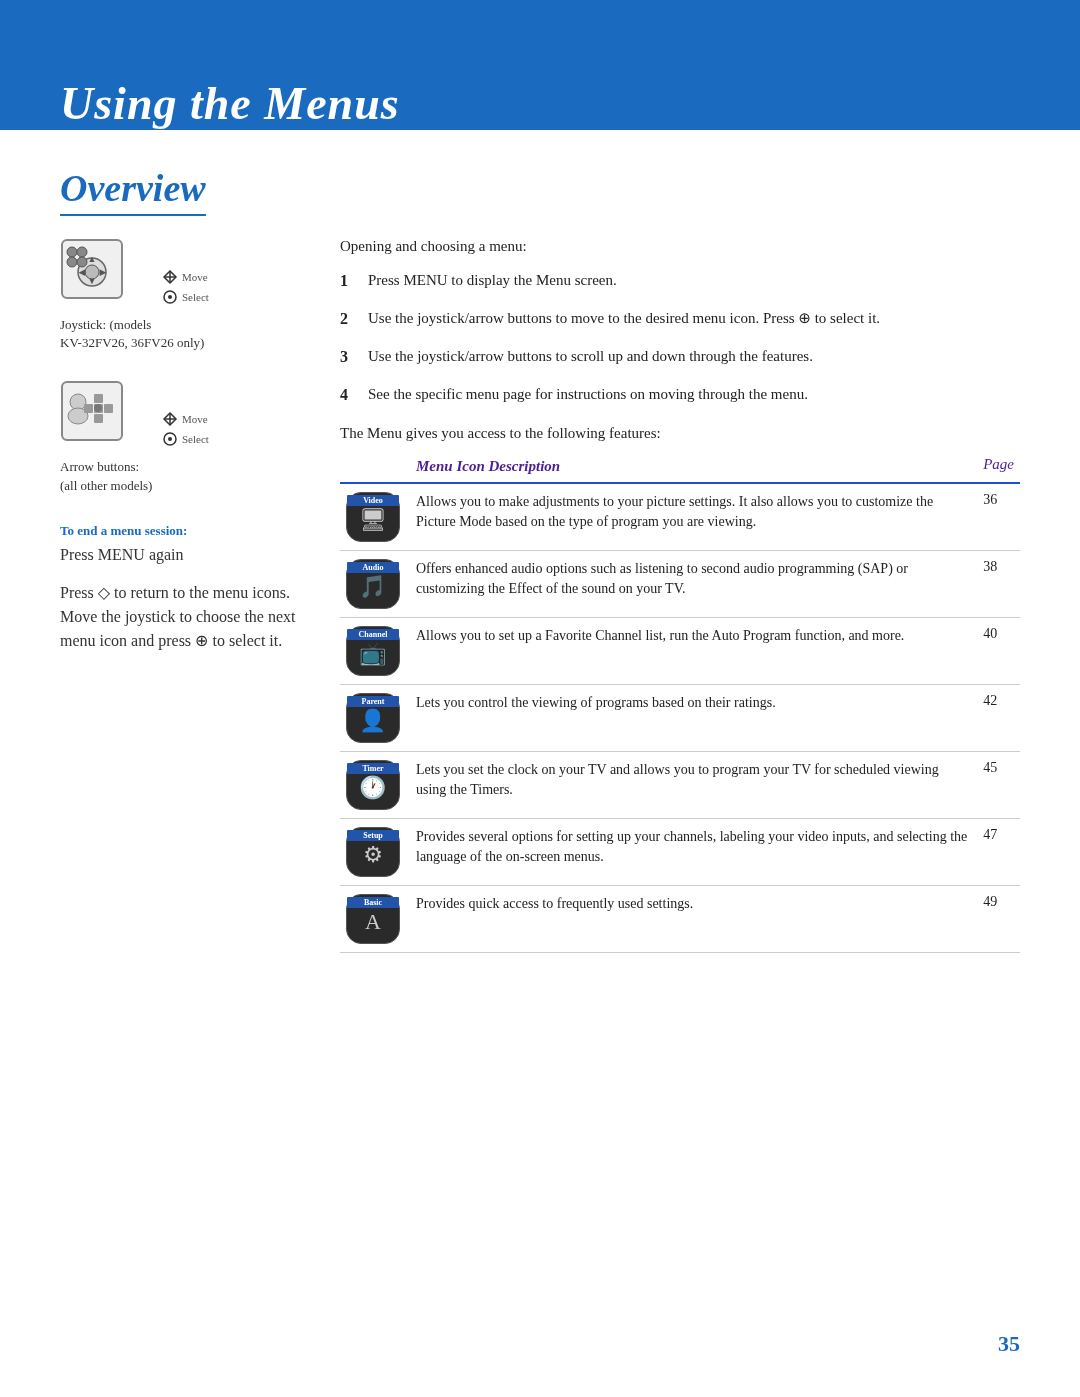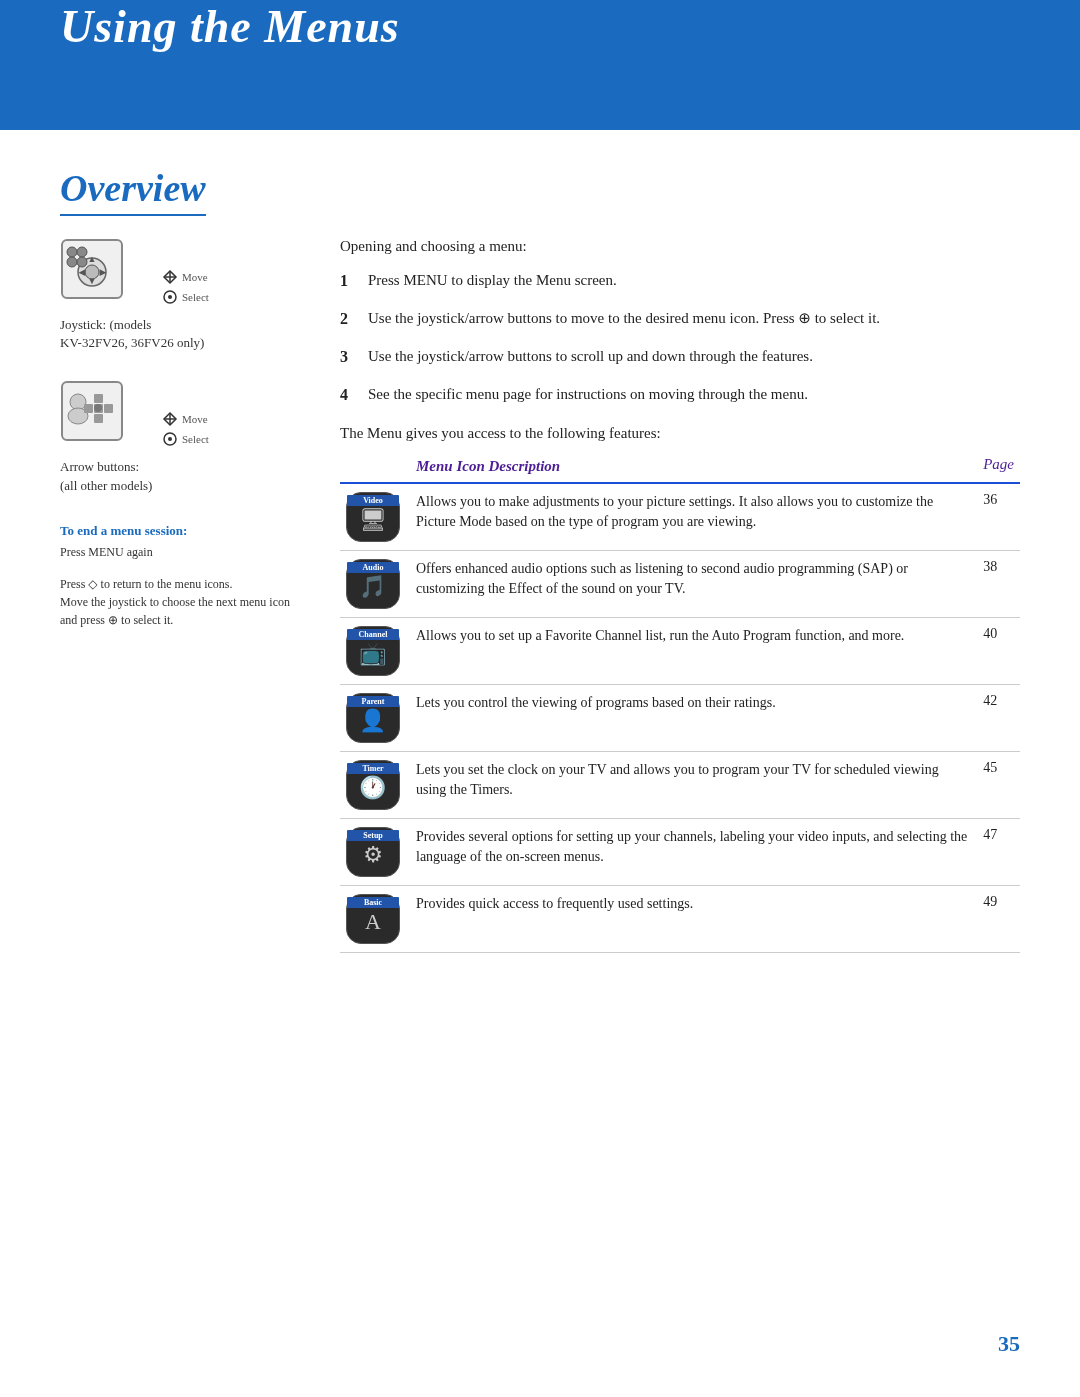--- a/index.html
+++ b/index.html
@@ -12,21 +12,21 @@
       color: #222;
       position: relative;
     }
 
     
     .header-banner {
       background: #1a6bbf;
       width: 100%;
       height: 130px;
       display: flex;
-      align-items: flex-start;
+      align-items: flex-end;
       padding-left: 60px;
     }
     .header-title {
       font-style: italic;
       font-size: 46px;
       font-weight: bold;
       color: #ffffff;
       letter-spacing: 1px;
     }
 
@@ -113,21 +113,21 @@
     .tip-section {
       margin-top: 28px;
     }
     .tip-title {
       font-size: 13px;
       color: #1a6bbf;
       font-weight: bold;
       margin-bottom: 4px;
     }
     .tip-text {
-      font-size: 12px;
+      font-size: 16px;
       color: #333;
       line-height: 1.5;
       margin-bottom: 14px;
     }
 
     
     .features-intro {
       font-size: 15px;
       margin-bottom: 10px;
     }

